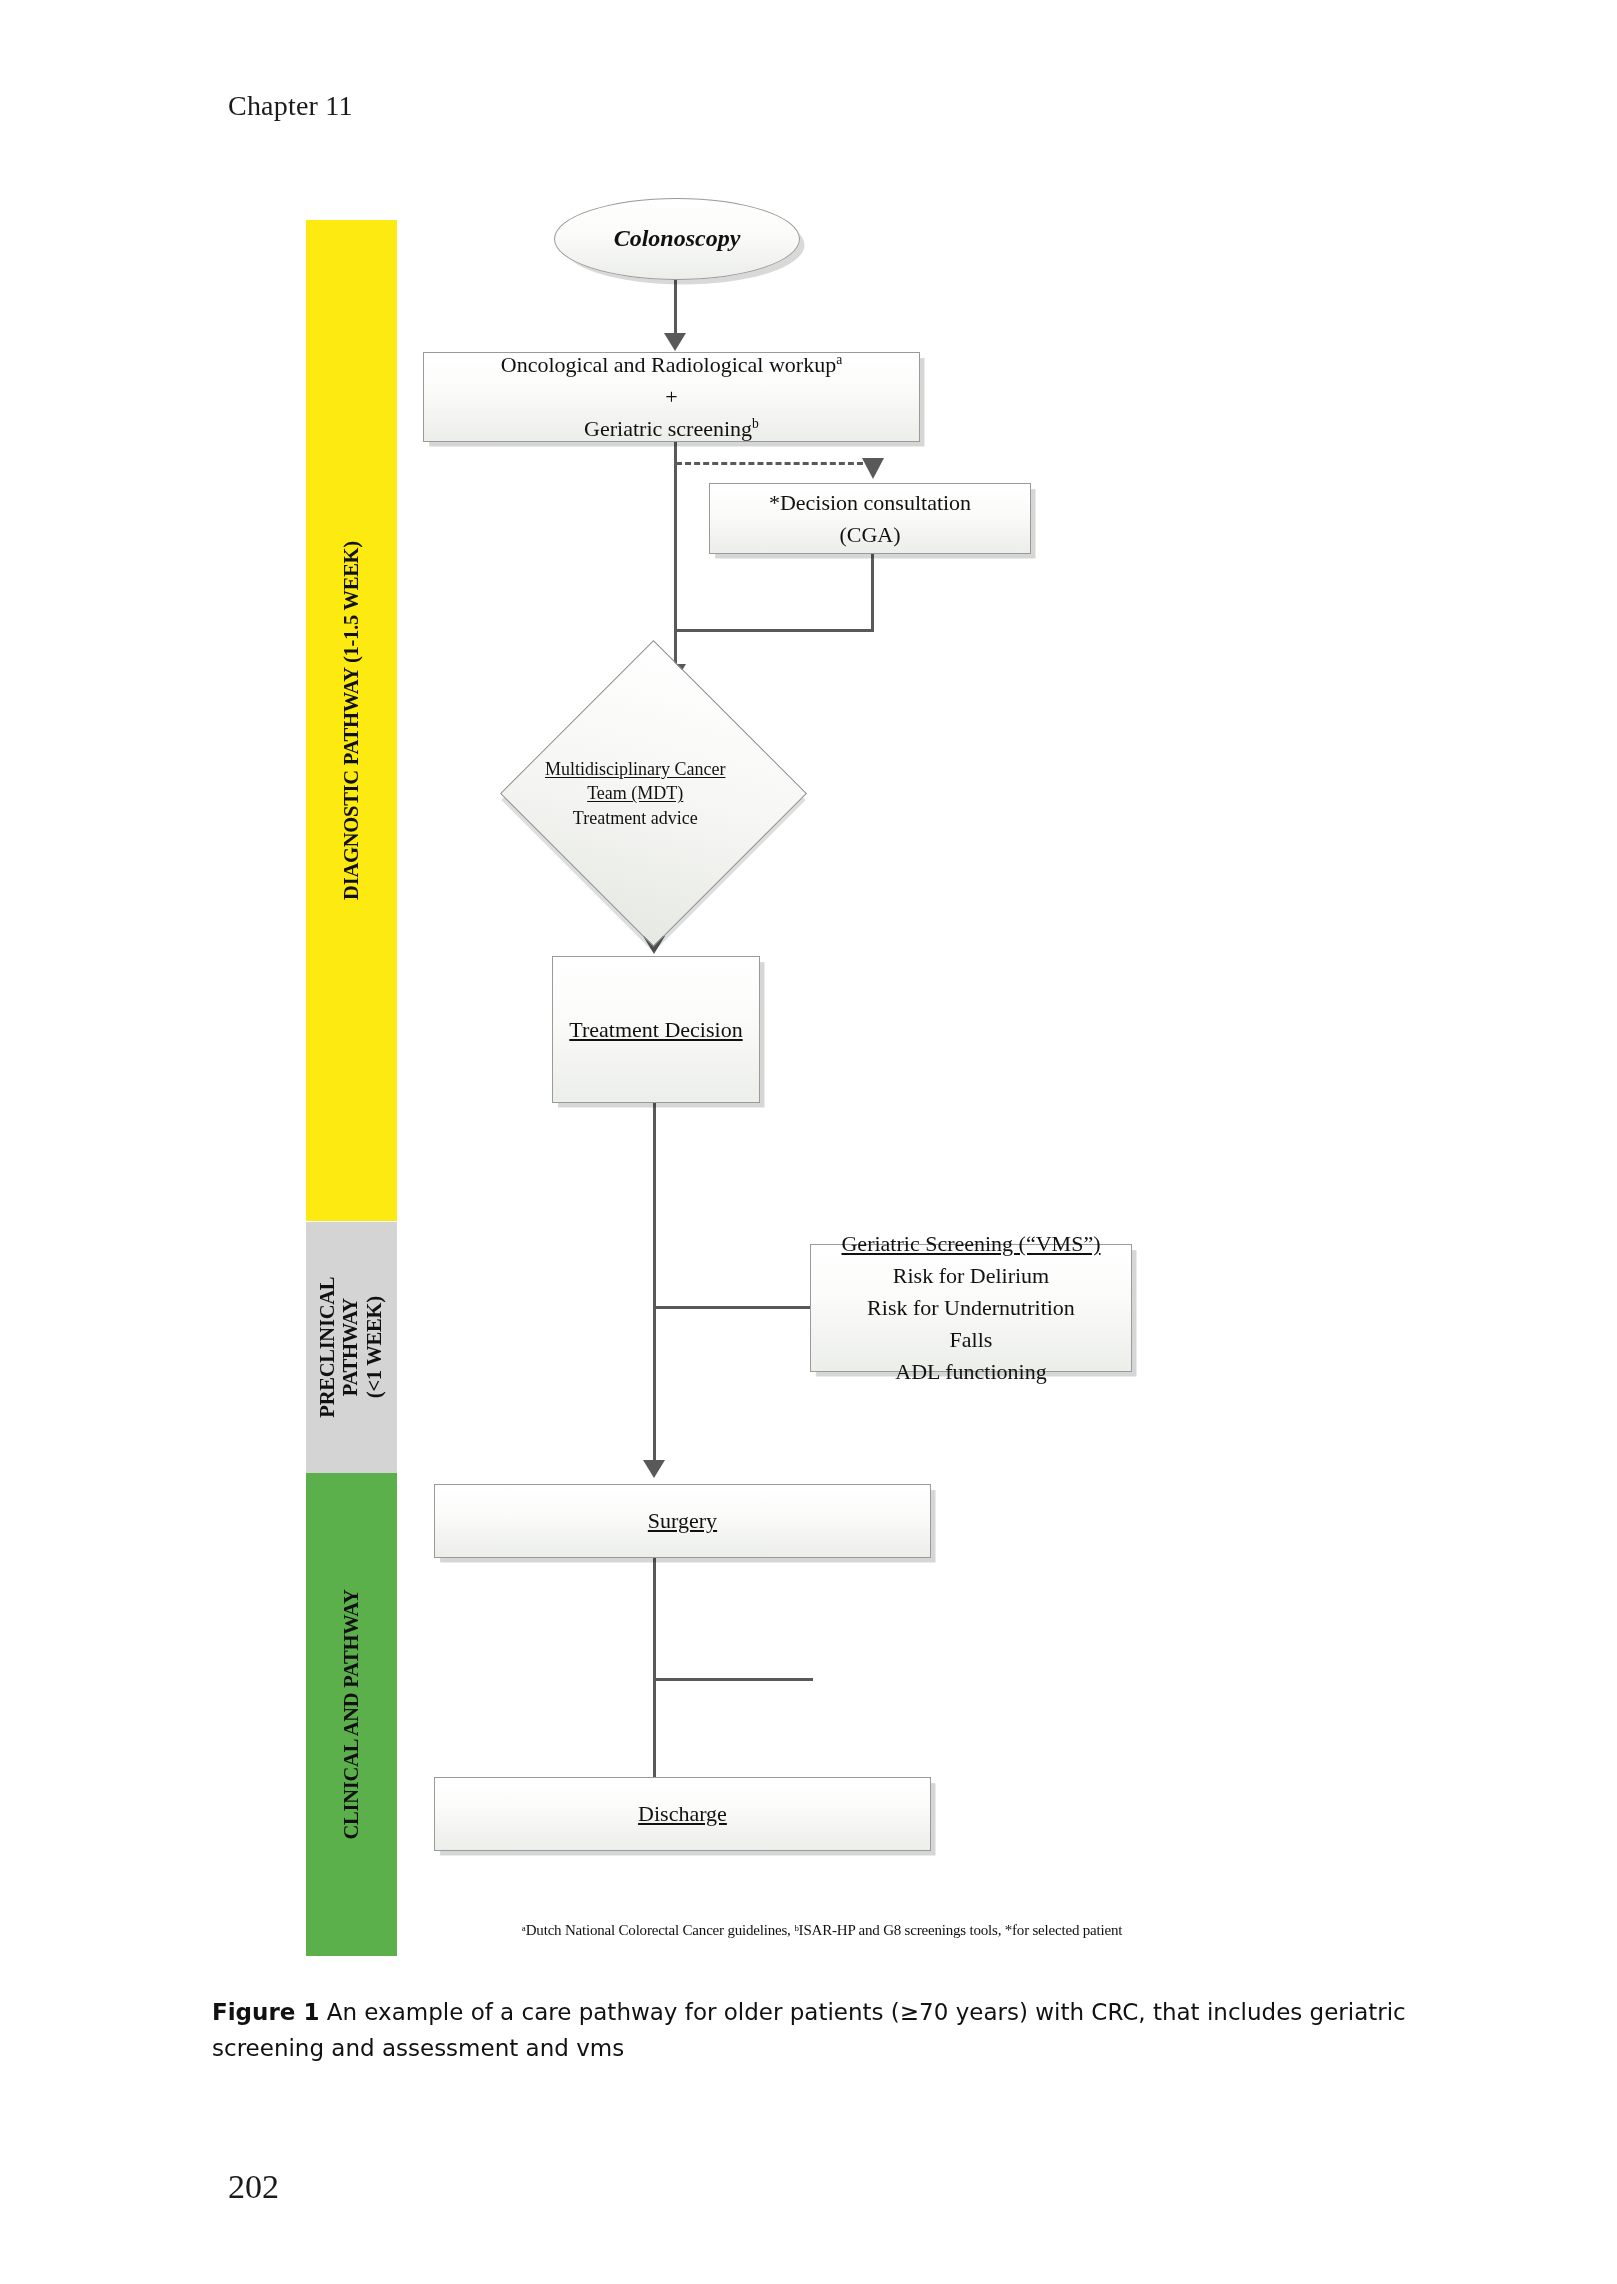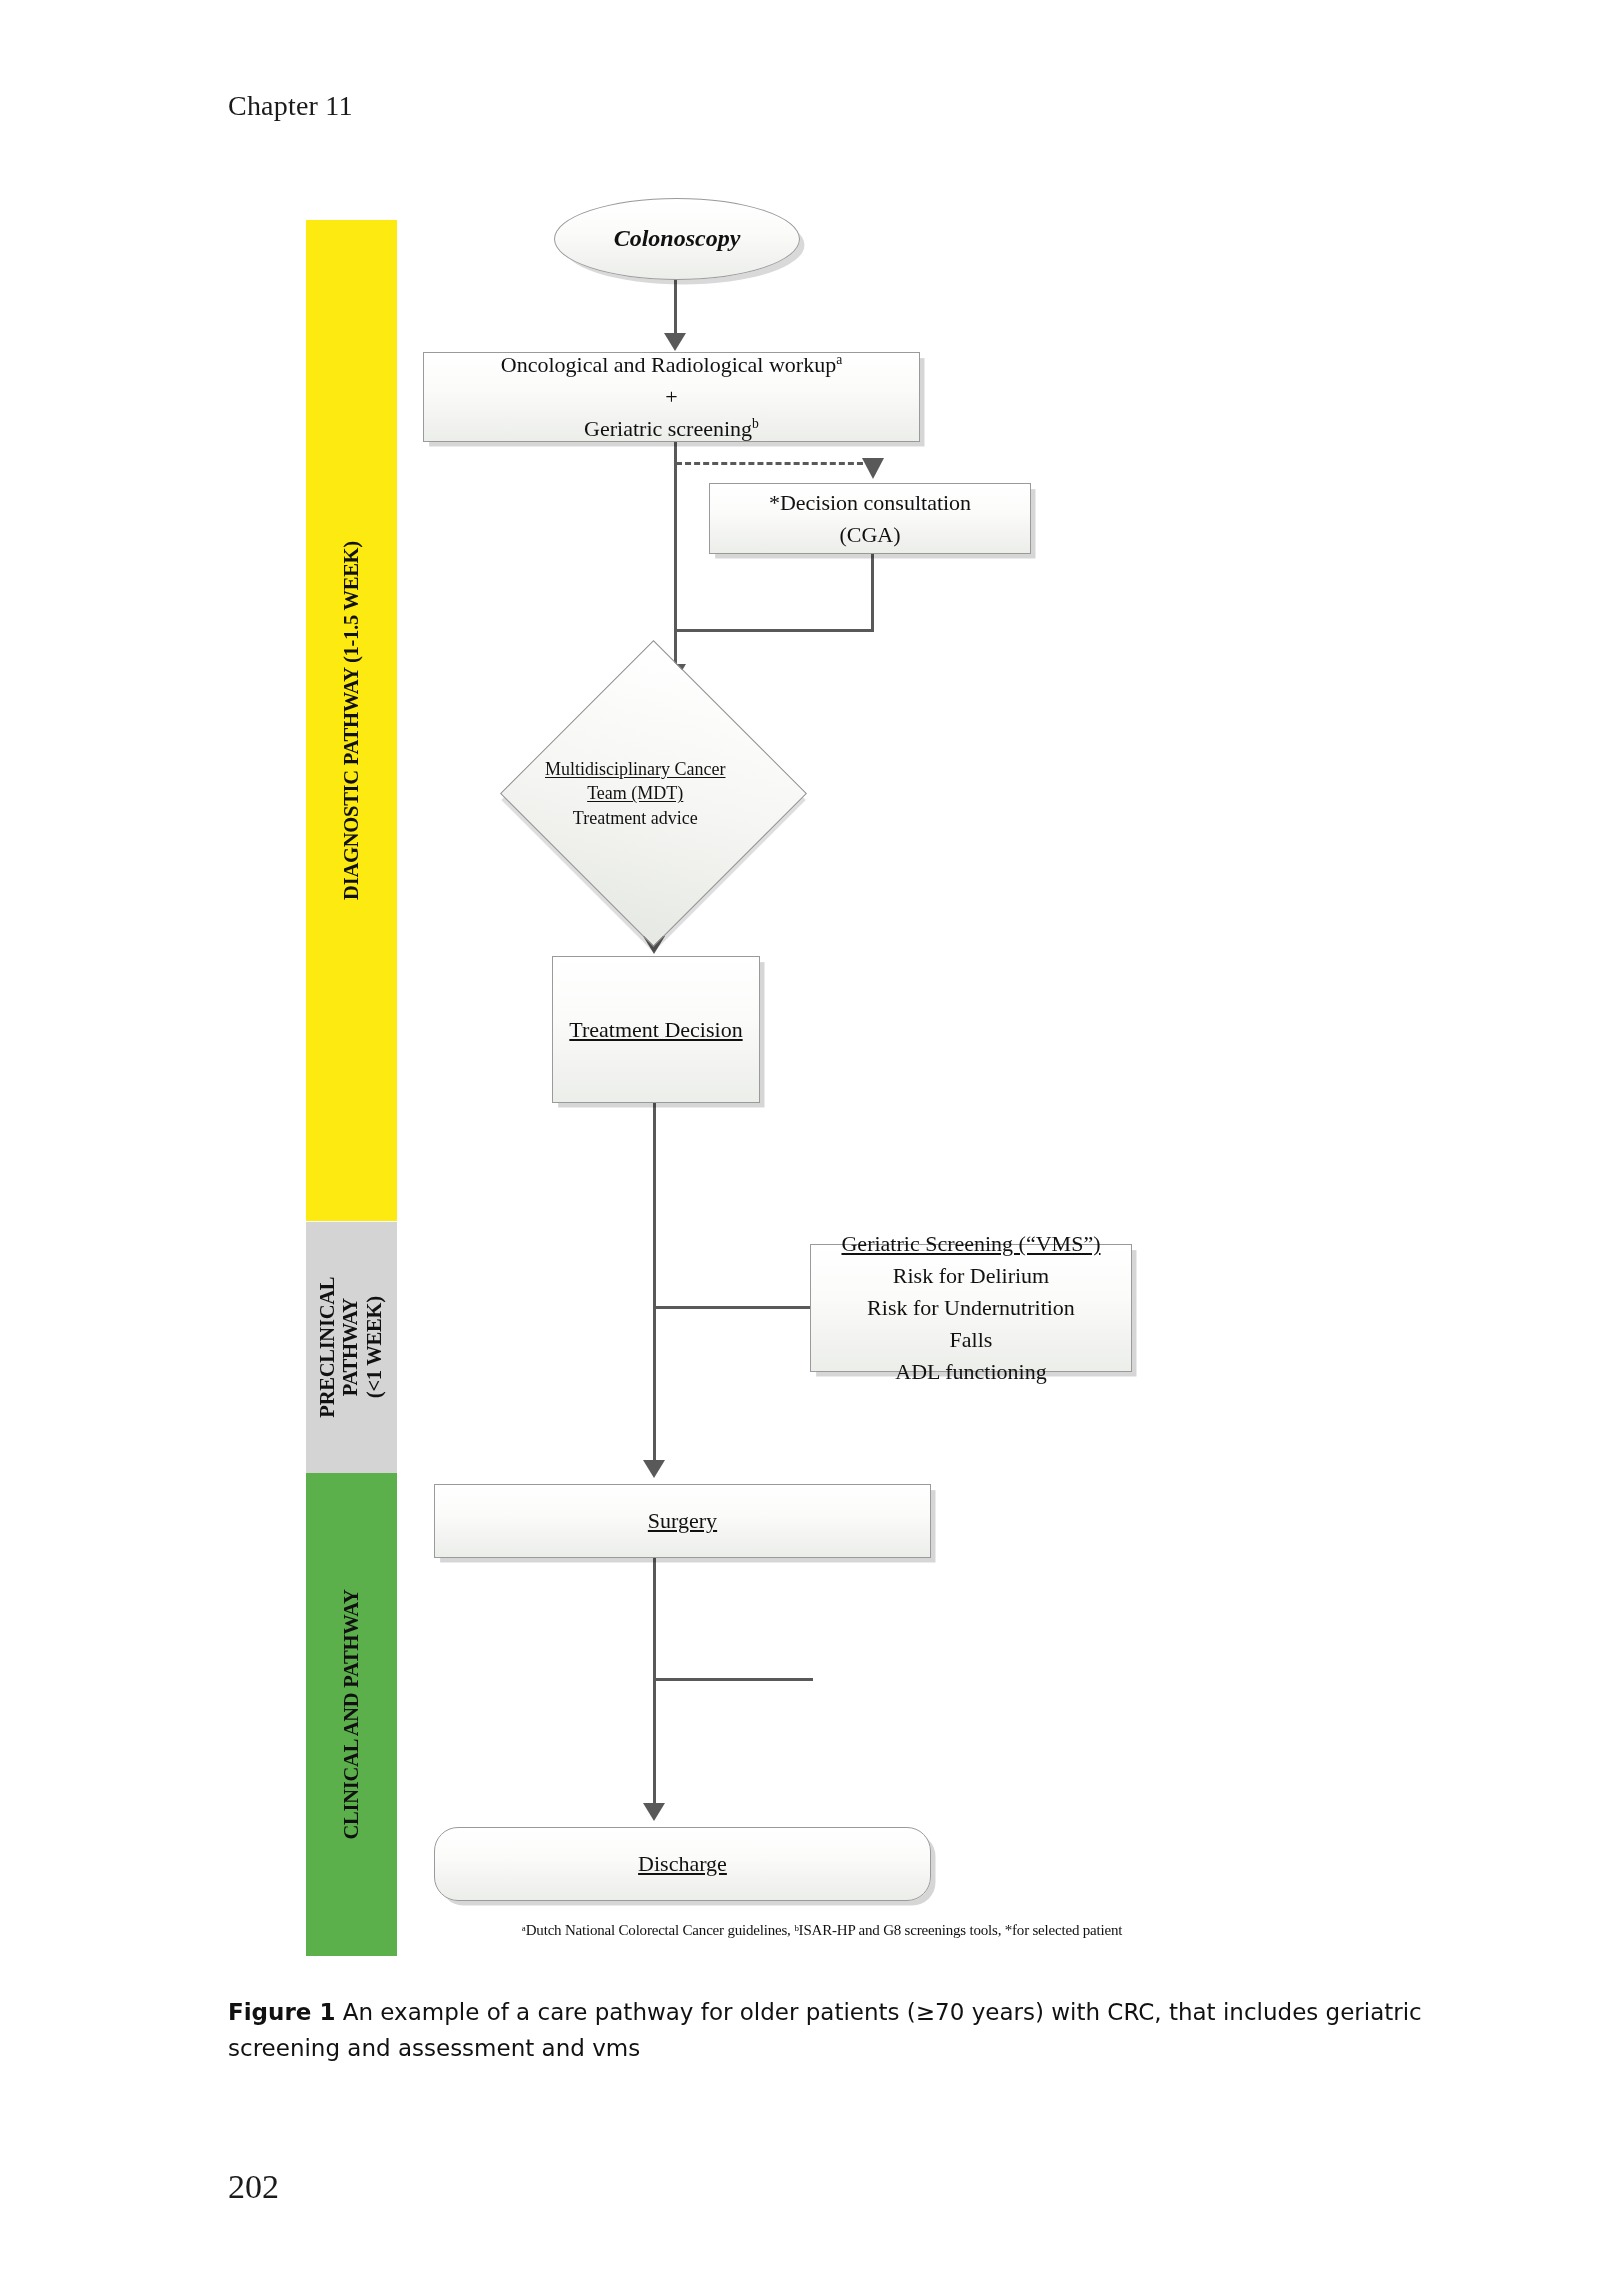--- a/index.html
+++ b/index.html
@@ -67,21 +67,21 @@
     border-radius:50%/50%;
     font-size:24px;
     box-shadow:6px 6px 0 -1.5px rgba(0,0,0,.15);
   }
   .node-workup{left:195px;top:162px;width:495px;height:88px;}
   .node-cga{left:481px;top:293px;width:320px;height:69px;}
   .node-decision{left:324px;top:766px;width:206px;height:145px;}
   .node-vms{left:582px;top:1054px;width:320px;height:126px;}
   .node-surgery{left:206px;top:1294px;width:495px;height:72px;}
   .node-eras{left:582px;top:1435px;width:320px;height:108px;}
-  .node-discharge{left:206px;top:1637px;width:495px;height:72px;border-radius:24px;}
+  .node-discharge{left:206px;top:1587px;width:495px;height:72px;}
 
   
   .diamond-wrap{position:absolute;left:317px;top:495px;width:217px;height:217px;}
   .diamond-shape{
     position:absolute;inset:0;
     background:linear-gradient(150deg,#ffffff 0%,#f6f7f4 50%,#e6e8e3 100%);
     border:1.1px solid #8e8e8e;
     transform:rotate(45deg);
     box-shadow:4.6px 4.6px 0 -0.8px rgba(0,0,0,.13);
   }
@@ -104,21 +104,21 @@
     border-left:11.4px solid transparent;border-right:11.4px solid transparent;
     border-top:18px solid #595959;
   }
 
   
   .footnote{
     position:absolute;left:0;top:1732px;width:1188px;
     text-align:center;font-size:15px;color:#111;letter-spacing:-0.2px;
   }
   .caption{
-    position:absolute;left:228px;top:1995px;width:1195px;
+    position:absolute;left:212px;top:1995px;width:1195px;
     font-family:"DejaVu Sans","Liberation Sans",sans-serif;
     font-size:23px;line-height:1.55;color:#111;
   }
   .caption .cap-lead{font-weight:bold;}
 </style>
 </head>
 <body>
 
 <div class="page">
 

